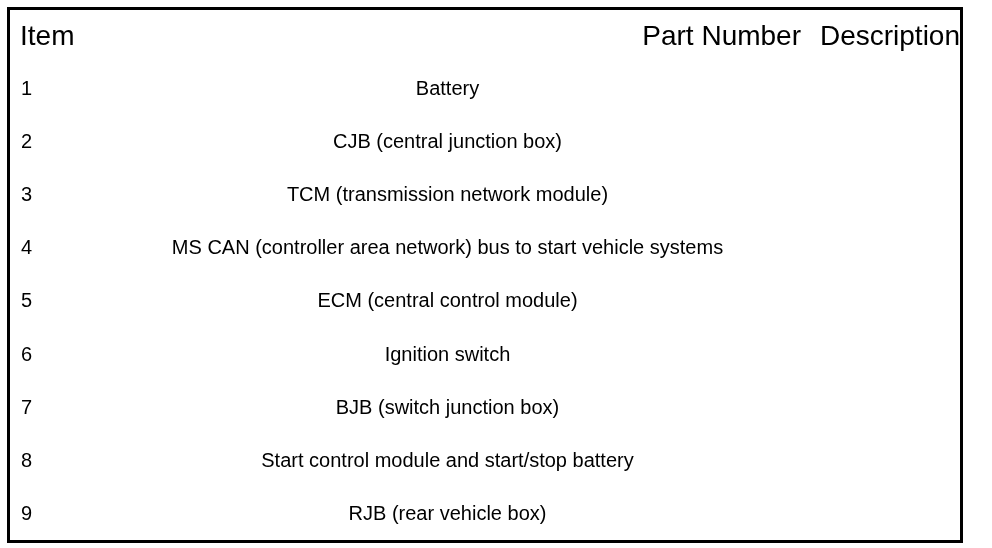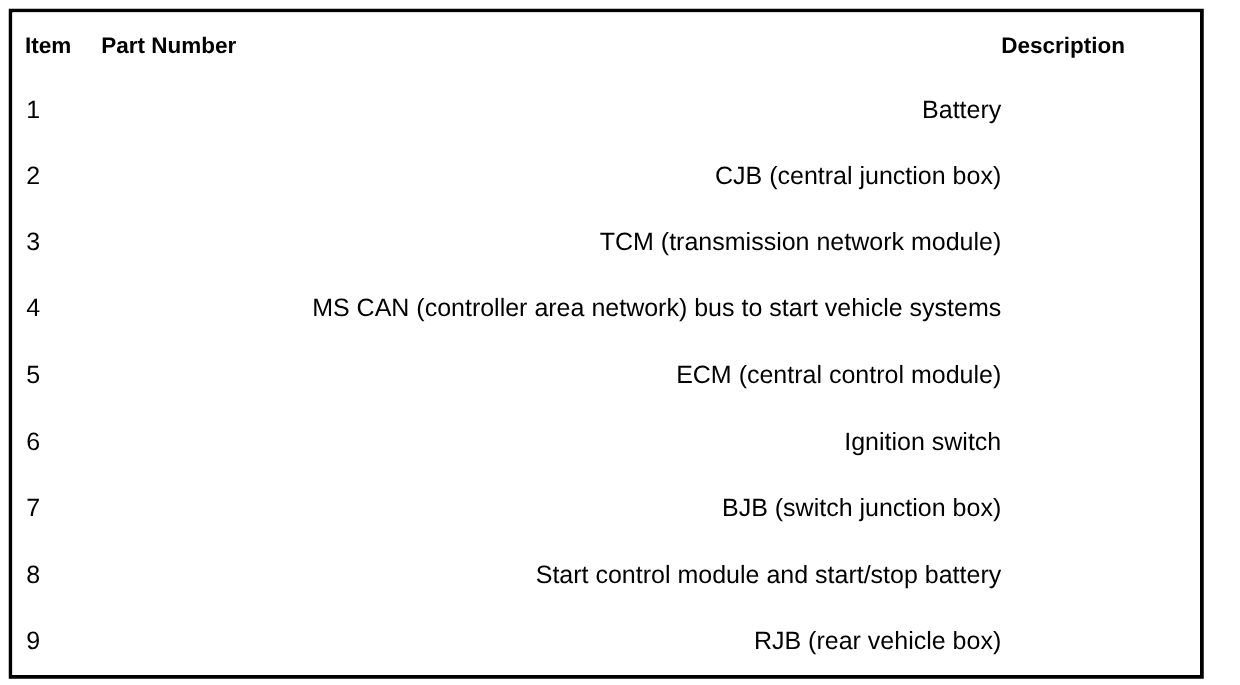--- a/index.html
+++ b/index.html
@@ -58,52 +58,52 @@
   .cell-item {
     border-right: 3px solid #000000;
   }
   .cell-part {
     border-right: 3px solid #000000;
   }
 
   
   thead th {
     height: 52px;
-    font-weight: bold;
-    font-size: 18px;
+    font-weight: normal;
+    font-size: 28px;
     letter-spacing: 0px;
     border-bottom: 3px solid #000000;
   }
   thead th.cell-item {
     text-align: left;
     padding-left: 10px;
   }
   thead th.cell-part {
-    text-align: left;
+    text-align: right;
   }
   thead th.cell-desc {
-    text-align: left;
+    text-align: right;
   }
 
   
   tbody tr td {
     height: 53px;
     font-size: 20px;
     font-weight: normal;
     border-bottom: 2px solid #000000;
   }
   tbody tr:last-child td {
     border-bottom: 0;
   }
   tbody td.cell-item {
     text-align: left;
     padding-left: 11px;
   }
   tbody td.cell-part {
-    text-align: right;
+    text-align: center;
     padding-left: 13px;
     white-space: nowrap;
   }
   tbody td.cell-desc {
     text-align: left;
   }
 </style>
 </head>
 <body>
 

